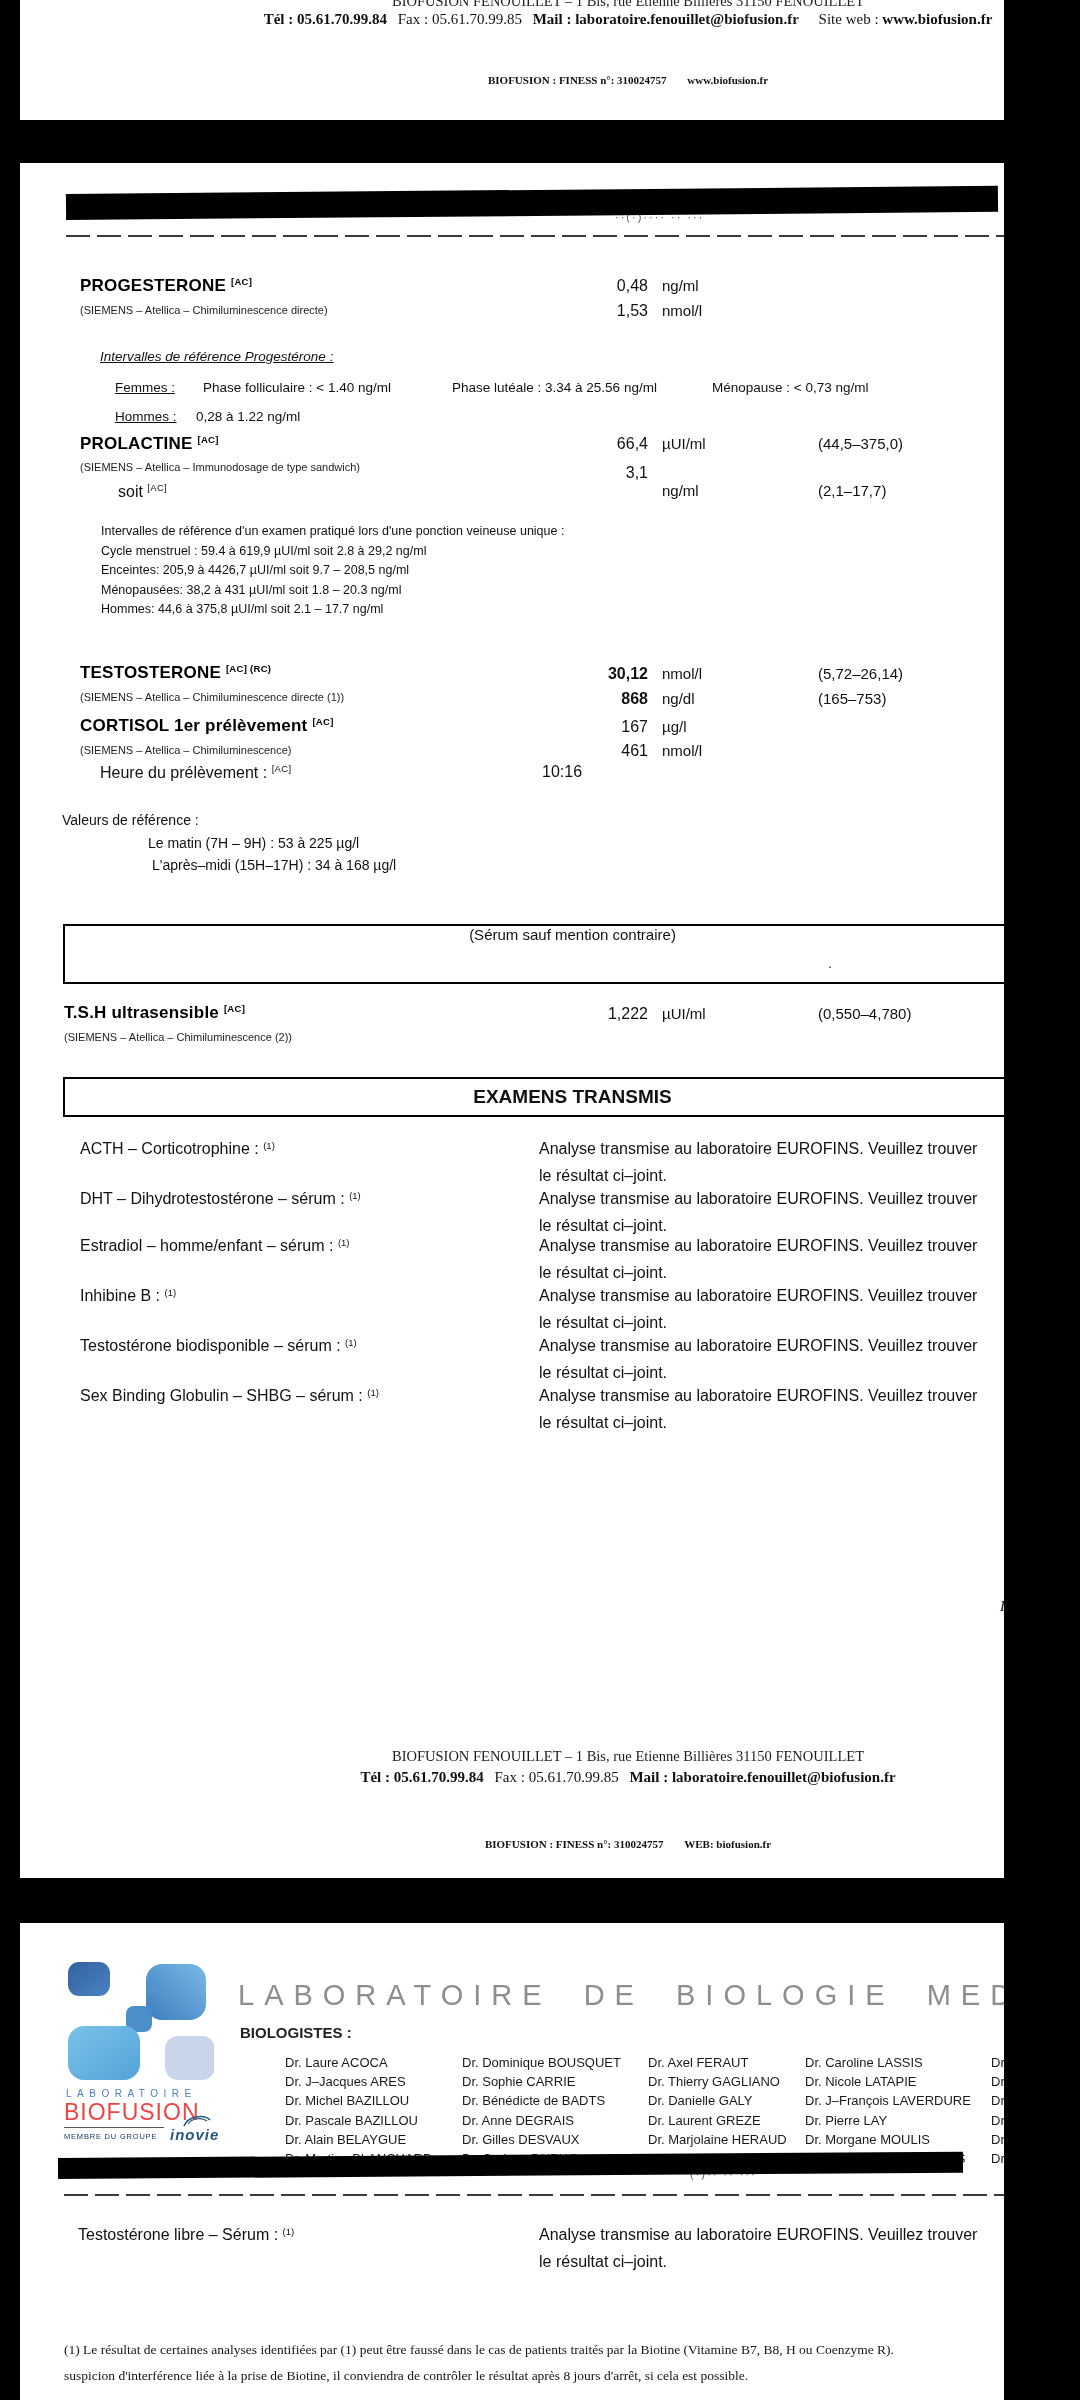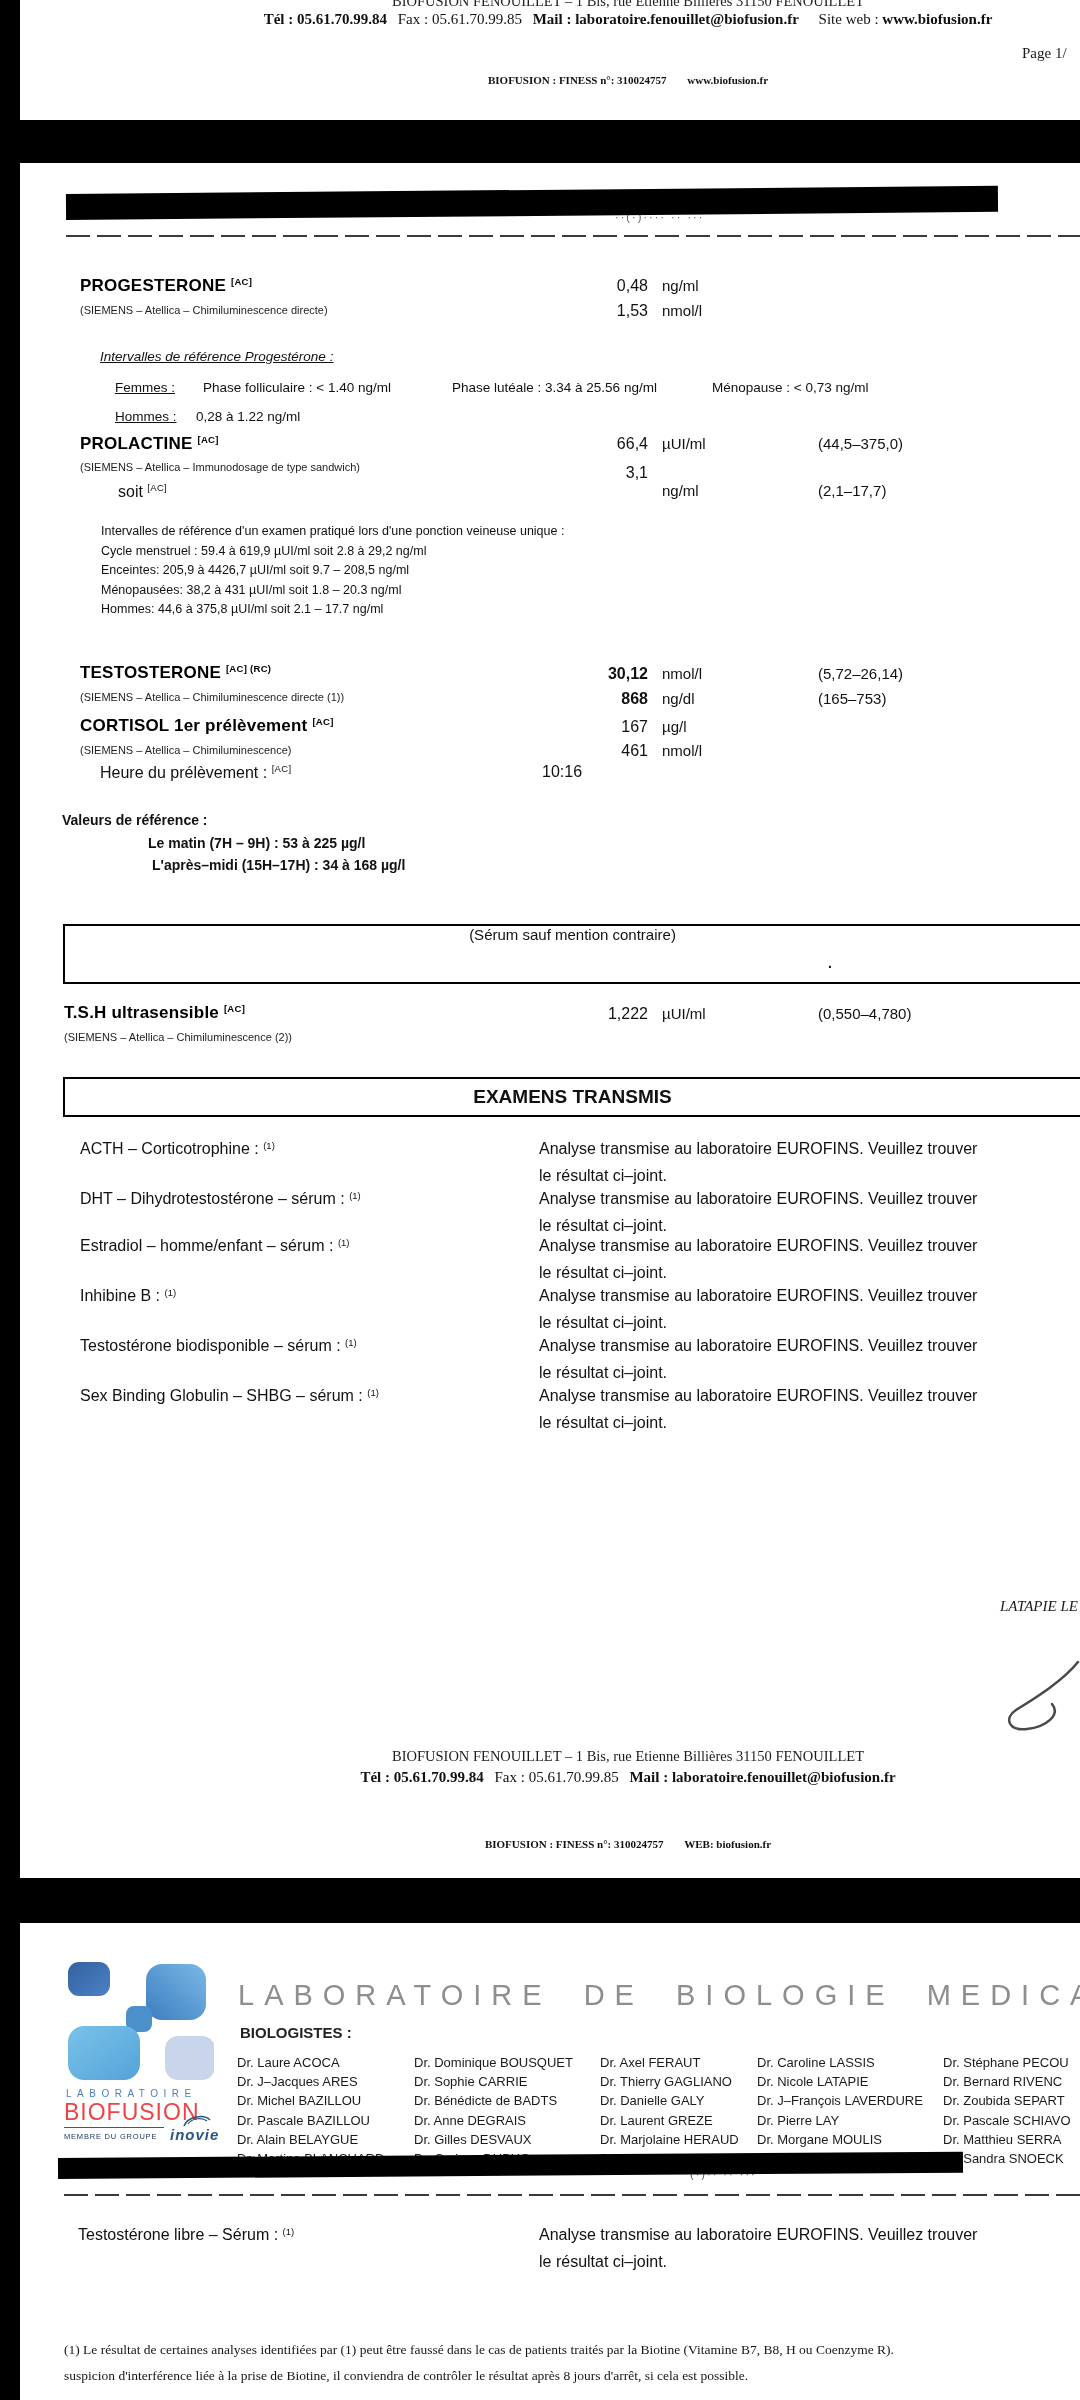--- a/index.html
+++ b/index.html
@@ -1,41 +1,41 @@
 <!DOCTYPE html>
 <html><head>
 <meta charset="utf-8">
 <style>
   html,body{margin:0;padding:0;background:#000;}
-  #shot{position:relative;width:1080px;height:2400px;background:#fff;overflow:hidden;
+  #shot{position:relative;width:1004px;height:2400px;background:#fff;overflow:hidden;
         font-family:"Liberation Sans",sans-serif;color:#111;}
   .a{position:absolute;white-space:nowrap;}
   .serif{font-family:"Liberation Serif",serif;}
   .b{font-weight:700;}
   .i{font-style:italic;}
   .u{text-decoration:underline;}
   .nm{font-size:17px;font-weight:700;color:#000;letter-spacing:.2px;}
   .mth{font-size:11px;color:#1d1d1d;}
   .val{width:110px;text-align:right;font-size:16px;}
   .unit{font-size:15px;}
   .ref{font-size:15px;}
   .s12{font-size:12.5px;}
   .s13{font-size:13.5px;}
-  .s14{font-size:14px;font-weight:bold;}
+  .s14{font-size:14px;}
   .s16{font-size:16px;}
   .sup{font-size:9.5px;vertical-align:6px;font-weight:700;letter-spacing:.3px;}
   .supl{font-size:9.5px;vertical-align:5px;font-weight:400;}
   .bar{position:absolute;background:#000;}
   .box{position:absolute;border:2px solid #000;background:#fff;text-align:center;}
   .dashline{position:absolute;height:2px;
      background:repeating-linear-gradient(90deg,#3a3a3a 0 24px,transparent 24px 31px);}
   .ctr{left:628px;transform:translateX(-50%);}
   .fctr{left:628px;transform:translateX(-50%);}
   .rem{color:#5a5a5a;letter-spacing:2px;font-size:11px;}
-  .biocol div{line-height:19.2px;font-size:13px;color:#1a1a1a;}
+  .biocol div{line-height:19.2px;font-size:13px;color:#1a1a1a;margin-left:48px;}
   .brand{font-size:29px;letter-spacing:10px;word-spacing:14px;color:#8e8e8e;}
   .lablogo-txt{letter-spacing:5.5px;font-size:10px;color:#4c7fc0;}
   .biofusion-txt{font-size:23px;color:#ef4444;letter-spacing:1px;}
   .membre-txt{font-size:7.5px;font-weight:400;color:#16335e;letter-spacing:.8px;}
   .inovie-txt{font-size:15px;font-weight:700;font-style:italic;color:#27567f;letter-spacing:1px;}
 </style>
 </head>
 <body>
 
 <div id="shot">

